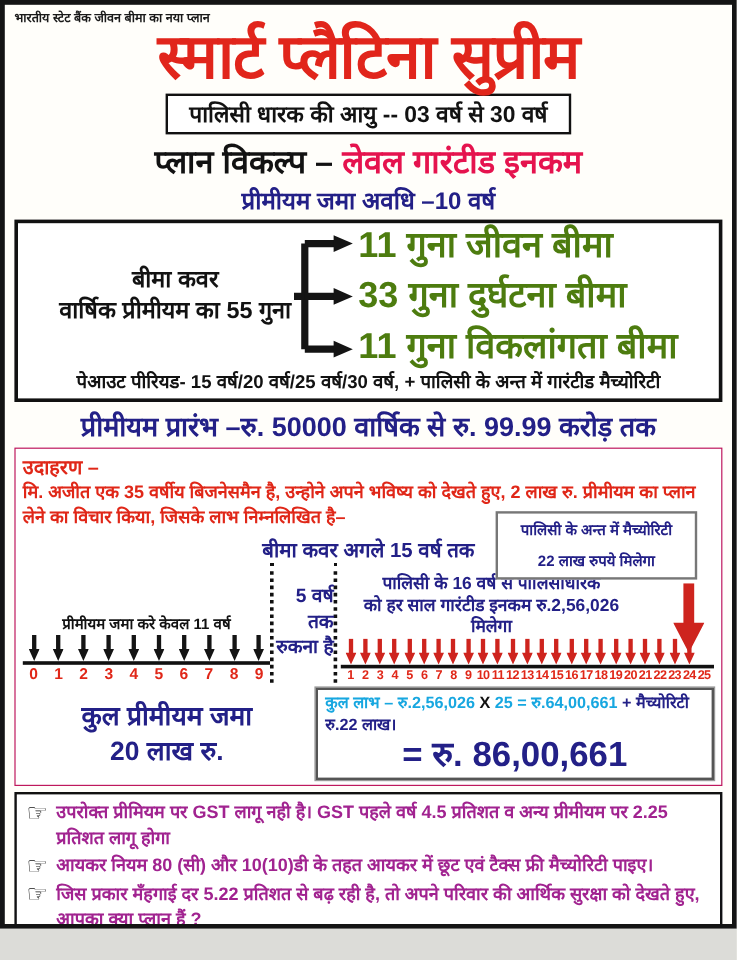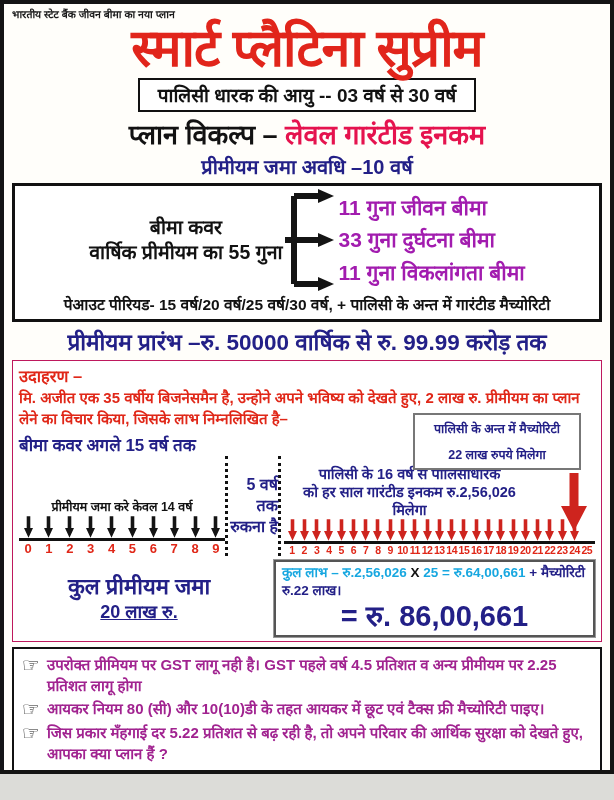--- a/index.html
+++ b/index.html
@@ -11,50 +11,50 @@
   .tagline{font-size:10.5px;font-weight:bold;color:#1a1a1a;}
   .title{text-align:center;color:#e1251b;font-size:52px;font-weight:800;line-height:1.02;margin:1px 0 3px 0;letter-spacing:-1px;}
   .age-box{width:fit-content;margin:2px auto 0;border:2.5px solid #111;padding:2px 18px;font-size:19px;font-weight:800;color:#121212;background:#fff;}
   .plan-line{text-align:center;font-size:27px;font-weight:800;color:#121212;margin-top:3px;}
   .plan-line .pv{color:#e5134e;}
   .blue-period{text-align:center;color:#232087;font-size:20px;font-weight:800;margin:1px 0 3px;}
   .cover-box{border:3px solid #111;padding:2px 6px 4px;background:#fff;}
   .cover-flex{display:flex;align-items:center;justify-content:center;gap:2px;}
   .cover-left{text-align:center;font-weight:800;font-size:19.5px;color:#121212;line-height:1.3;}
   .benefit-list{display:flex;flex-direction:column;gap:9px;}
-  .benefit{font-size:21px;font-weight:800;color:#a21caf;line-height:1.1;}
+  .benefit{font-size:30px;font-weight:800;color:#4d7c0f;line-height:1.1;}
   .payout{font-size:15.5px;font-weight:800;text-align:center;color:#121212;margin-top:1px;}
   .premium-range{text-align:center;color:#232087;font-size:22.5px;font-weight:800;margin:4px 0 3px;}
   .example-box{border:1px solid #be185d;padding:3px 6px 4px;position:relative;background:#fff;}
   .ex-head{color:#e02718;font-size:16.5px;font-weight:800;}
   .ex-body{color:#e02718;font-size:15px;font-weight:800;line-height:1.38;margin-top:1px;}
   .maturity-box{position:absolute;top:52px;right:20px;width:160px;border:2px solid #777;background:#fff;
     text-align:center;color:#232087;font-weight:800;font-size:12.5px;padding:5px 2px;z-index:3;}
   .maturity-box .m2{margin-top:9px;}
   .big-arrow{position:absolute;top:112px;right:14px;z-index:2;}
-  .cover-note{color:#232087;font-size:17px;font-weight:800;margin-top:4px;}
+  .cover-note{color:#232087;font-size:17px;font-weight:800;margin-top:4px;text-align:center;}
   .timeline{display:flex;margin-top:0;align-items:flex-end;}
   .tl-left{width:206px;}
   .tl-label{font-size:12.5px;font-weight:800;color:#121212;text-align:center;margin-bottom:1px;}
   .tl-cols{position:relative;display:flex;justify-content:space-between;padding:0 2px;}
   .tl-col{display:flex;flex-direction:column;align-items:center;width:14px;}
   .tl-col .num{font-size:13px;font-weight:800;color:#e02718;margin-top:3px;}
   .tl-right .tl-col{width:12px;}
   .tl-right .tl-col .num{font-size:10.5px;letter-spacing:-0.5px;}
   .tl-axis{position:absolute;left:0;right:0;top:22px;height:3px;background:#111;}
   .tl-gap{width:50px;height:100px;border-left:3px dotted #111;border-right:3px dotted #111;
     display:flex;flex-direction:column;justify-content:center;text-align:right;
     color:#232087;font-weight:800;font-size:16px;line-height:1.3;}
   .tl-right{flex:1;padding-left:3px;}
   .tl-rlabel{color:#232087;font-weight:800;font-size:14.5px;text-align:center;line-height:1.25;padding-right:60px;}
   .totals-row{display:flex;margin-top:4px;align-items:stretch;gap:4px;}
   .tot-left{width:240px;text-align:center;color:#232087;font-weight:800;align-self:center;}
   .tot-left .t1{font-size:22px;line-height:1.15;}
-  .tot-left .t2{font-size:18px;text-decoration:underline;}
-  .tot-box{flex:1;border:2.5px solid #555;box-shadow:0 0 0 1px #999;padding:2px 6px;background:#fff;margin-left:11px;}
+  .tot-left .t2{font-size:22px;}
+  .tot-box{flex:1;border:2.5px solid #555;box-shadow:0 0 0 1px #999;padding:2px 6px;background:#fff;}
   .tot-line1{font-size:13.5px;font-weight:800;line-height:1.3;}
   .cy{color:#17a7e0;} .bk{color:#111;} .nv{color:#232087;}
   .grand{color:#232087;font-size:29px;font-weight:800;text-align:center;line-height:1.15;}
   .notes-box{border:2.5px solid #111;margin-top:5px;padding:3px 8px 5px;background:#fff;}
   .note{display:flex;gap:7px;color:#a12390;font-weight:800;font-size:15px;line-height:1.4;margin:2px 0;}
   .finger{color:#111;font-size:20px;line-height:1.1;flex:0 0 auto;}
   .contact-head{color:#121212;font-size:16px;font-weight:800;margin-top:3px;}
   svg{display:block;}
 </style>
 </head>
@@ -111,21 +111,21 @@
     <span class="big-arrow">
       <svg width="26" height="58" viewBox="0 0 26 58">
           <path d="M8.5 0h9v33H26L13 58 0 33h8.5z" fill="#ce241e"></path>
         </svg>
     </span>
 
     <div class="cover-note">बीमा कवर अगले 15 वर्ष तक</div>
 
     <div class="timeline">
       <div class="tl-left">
-        <div class="tl-label">प्रीमीयम जमा करे केवल 14 वर्ष</div>
+        <div class="tl-label">प्रीमीयम जमा करे केवल 11 वर्ष</div>
         <div class="tl-cols" id="tl-left-cols">
           <div class="tl-axis"></div>
         <div class="tl-col">
               <span>
                 <svg width="9" height="22" viewBox="0 0 10 24">
                   <path d="M3 0h4v13h3L5 24 0 13h3z" fill="#141414"></path>
                 </svg>
               </span>
               <span class="num">0</span>
             </div>

